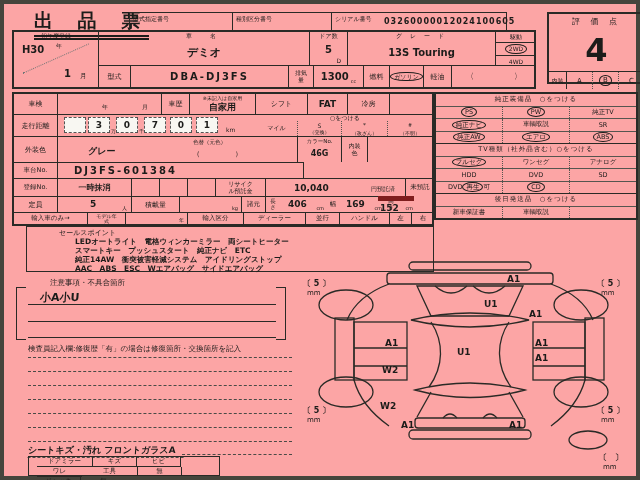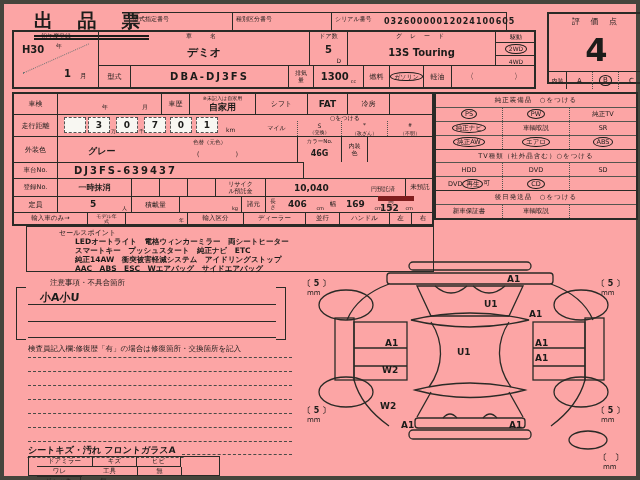--- a/index.html
+++ b/index.html
@@ -161,21 +161,21 @@
     <span class="a f7" style="left:135px;top:12px;">（　　　　　）</span>
   </div>
   <div class="a" style="left:294px;top:132px;width:44px;height:26px;border-right:1px solid #2a2a26;border-top:1px solid #2a2a26;">
     <div class="c" style="height:9px;font-size:5.5px;">カラーNo.</div>
     <div class="c f8 bold" style="height:14px;">46G</div>
   </div>
   <div class="a c f6 stack" style="left:338px;top:132px;width:26px;height:26px;border-right:1px solid #2a2a26;border-top:1px solid #2a2a26;padding:0 6px;">内装色</div>
   <div class="a" style="left:364px;top:132px;width:66px;height:26px;border-top:1px solid #2a2a26;"></div>
 
   <div class="a c f65" style="left:10px;top:158px;width:44px;height:16px;border-right:1px solid #2a2a26;border-top:1px solid #2a2a26;">車台No.</div>
-  <div class="a f10 bold" style="left:54px;top:158px;width:246px;height:16px;border-right:1px solid #2a2a26;border-top:1px solid #2a2a26;display:flex;align-items:center;padding-left:16px;letter-spacing:2px;">DJ3FS-639437</div>
+  <div class="a f10 bold" style="left:54px;top:158px;width:246px;height:16px;border-right:1px solid #2a2a26;border-top:1px solid #2a2a26;display:flex;align-items:center;padding-left:16px;letter-spacing:2px;">DJ3FS-601384</div>
 
   <div class="a c f65" style="left:10px;top:174px;width:44px;height:18px;border-right:1px solid #2a2a26;border-top:1px solid #2a2a26;">登録No.</div>
   <div class="a c f8 bold" style="left:54px;top:174px;width:74px;height:18px;border-right:1px solid #2a2a26;border-top:1px solid #2a2a26;">一時抹消</div>
   <div class="a" style="left:128px;top:174px;width:28px;height:18px;border-right:1px solid #2a2a26;border-top:1px solid #2a2a26;"></div>
   <div class="a" style="left:156px;top:174px;width:28px;height:18px;border-right:1px solid #2a2a26;border-top:1px solid #2a2a26;"></div>
   <div class="a" style="left:184px;top:174px;width:28px;height:18px;border-right:1px solid #2a2a26;border-top:1px solid #2a2a26;"></div>
   <div class="a c f6 stack" style="left:212px;top:174px;width:50px;height:18px;border-right:1px solid #2a2a26;border-top:1px solid #2a2a26;padding:0 10px;">リサイクル預託金</div>
   <div class="a" style="left:262px;top:174px;width:140px;height:18px;border-right:1px solid #2a2a26;border-top:1px solid #2a2a26;">
     <span class="a f9 bold" style="left:28px;top:4px;">10,040</span>
     <span class="a f6" style="left:105px;top:6px;">円預託済</span>
@@ -243,20 +243,27 @@
             <span class="circ">純正AW</span>
           </div>
       <div class="rp-cell">
             <span class="circ">エアロ</span>
           </div>
       <div class="rp-cell">
             <span class="circ">ABS</span>
           </div>
     </div>
     <div class="rp-head" style="flex:1;">TV種類（社外品含む）○をつける</div>
+    <div class="rp-row" style="flex:1;">
+      <div class="rp-cell">
+            <span class="circ">フルセグ</span>
+          </div>
+      <div class="rp-cell">ワンセグ</div>
+      <div class="rp-cell">アナログ</div>
+    </div>
     <div class="rp-row" style="flex:1;">
       <div class="rp-cell">HDD</div>
       <div class="rp-cell">DVD</div>
       <div class="rp-cell">SD</div>
     </div>
     <div class="rp-row" style="flex:1;">
       <div class="rp-cell">
             <span>DVD</span>
             <span class="circ">再生</span>
             <span>可</span>

